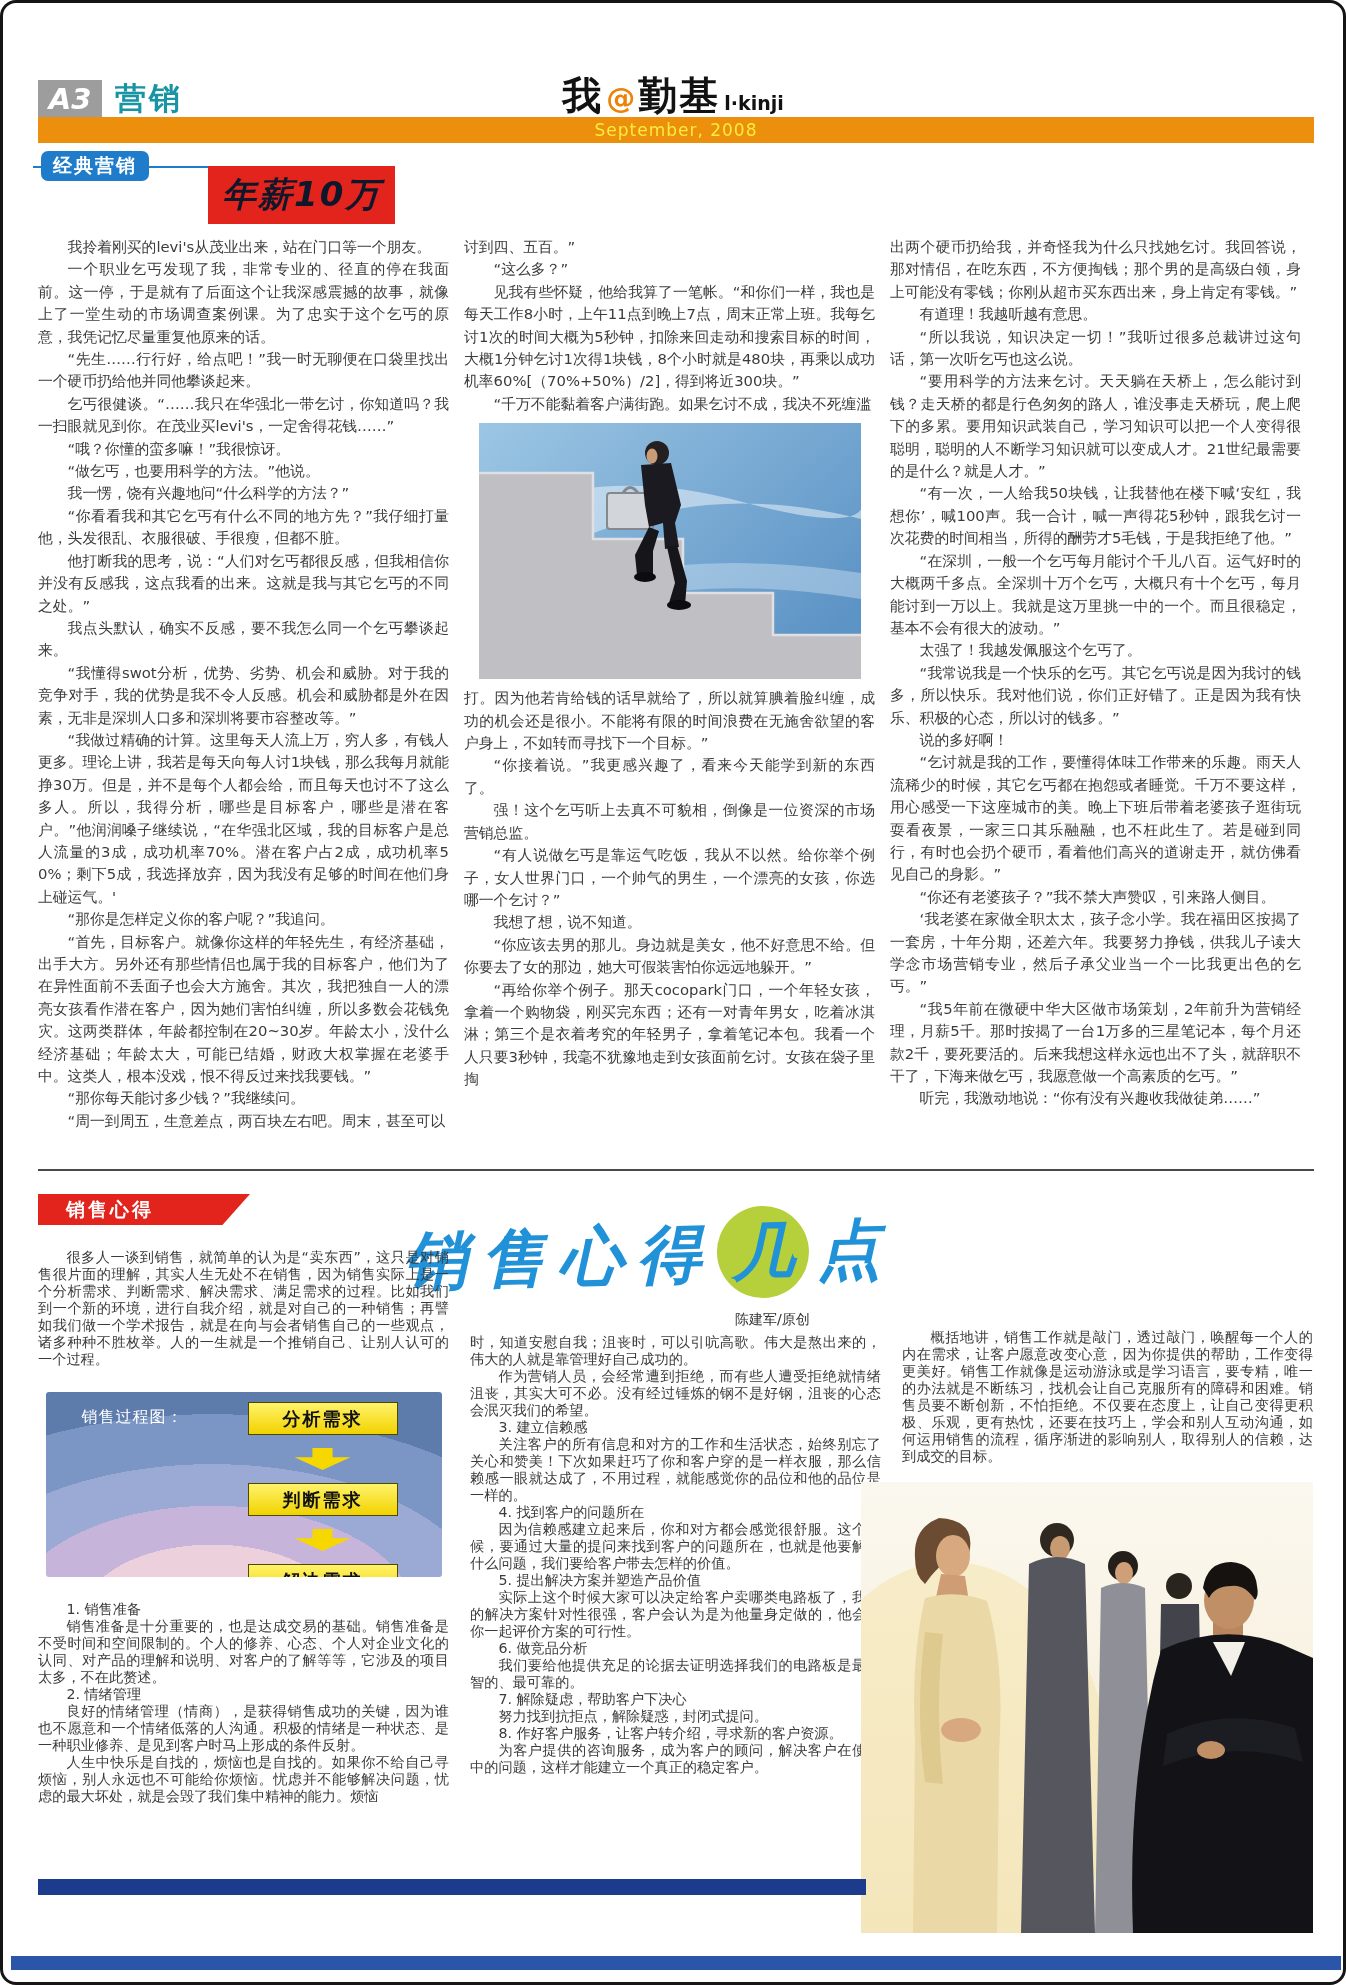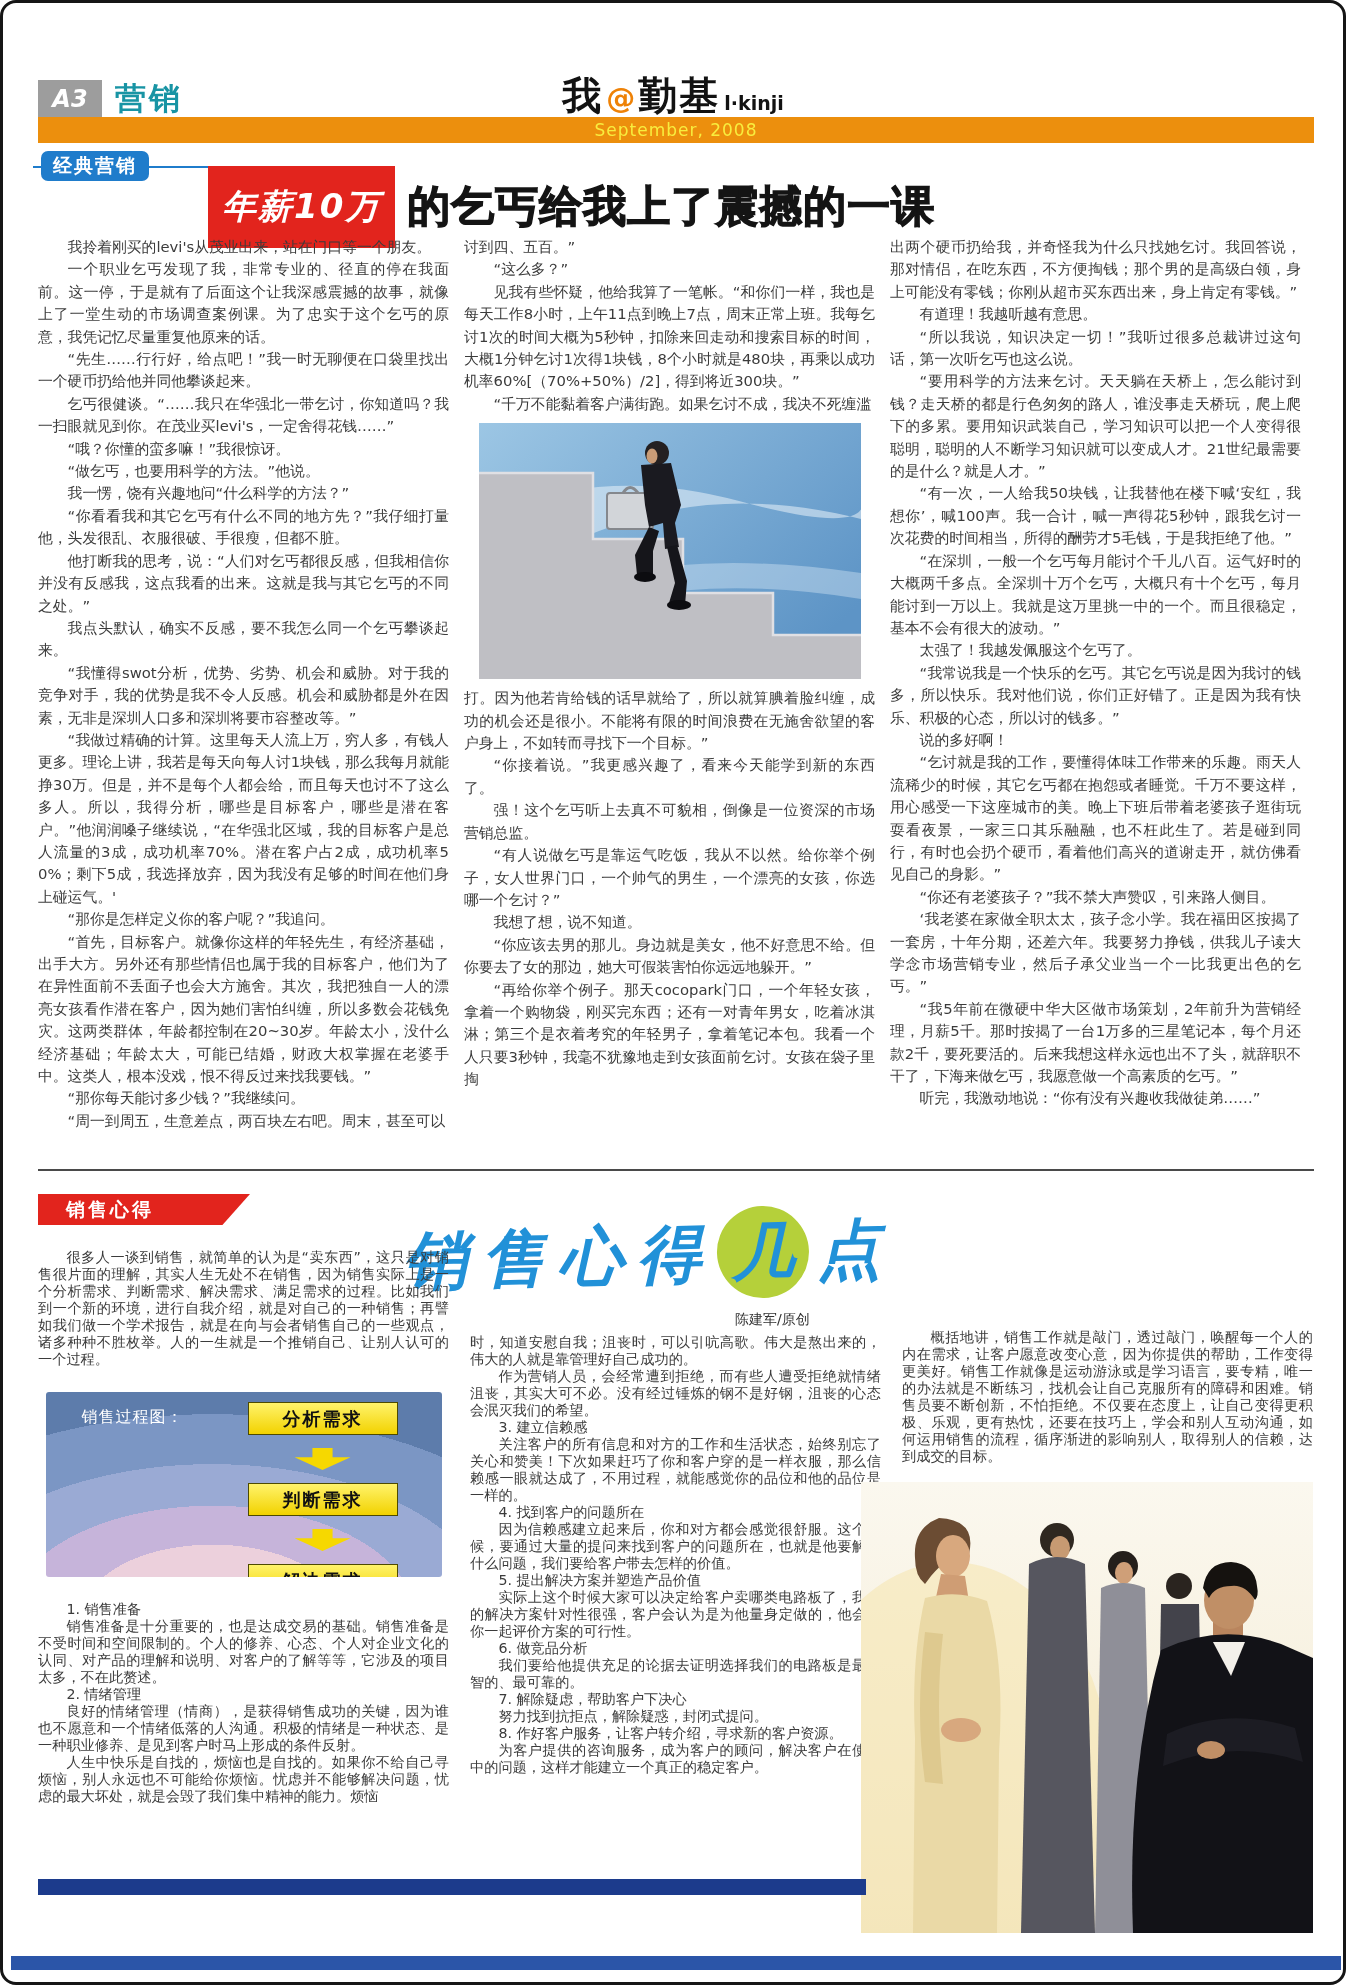--- a/index.html
+++ b/index.html
@@ -9,36 +9,36 @@
     --c-badge_gray:#9D9D9D; --c-masthead_at_orange:#EE8207;
   }
   html,body{margin:0;padding:0;background:#fff;}
   .page{
     position:relative;width:1346px;height:1985px;background:#fff;
     border:3px solid #151515;border-radius:16px;box-sizing:border-box;overflow:hidden;
     font-family:"DejaVu Sans","Liberation Sans",sans-serif;color:#3b3b3b;
   }
   
   .a3-badge{position:absolute;left:35px;top:77px;width:64px;height:38px;background:var(--c-badge_gray,#9D9D9D);
-    display:flex;align-items:center;justify-content:center;color:#fff;font-weight:900;font-style:italic;font-size:24px;}
+    display:flex;align-items:center;justify-content:center;color:#fff;font-weight:900;font-style:italic;font-size:29px;}
   .section-name{position:absolute;left:112px;top:77px;height:38px;display:flex;align-items:center;
     color:var(--c-section_teal,#1894A4);font-weight:900;font-size:31px;letter-spacing:3px;}
   .masthead{position:absolute;left:0;right:0;top:62px;height:50px;display:flex;justify-content:center;align-items:flex-end;}
   .mh-cn{font-size:39px;font-weight:900;color:#121212;letter-spacing:2px;line-height:1;}
   .mh-at{font-size:29px;font-weight:900;color:var(--c-masthead_at_orange,#EE8207);margin:0 3px 2px 3px;line-height:1;}
   .mh-latin{font-size:19px;font-weight:800;color:#121212;margin:0 0 2px 4px;line-height:1;}
   .date-banner{position:absolute;left:35px;top:114px;width:1276px;height:26px;background:var(--c-banner_orange,#EC8F0D);
     display:flex;align-items:center;justify-content:center;color:var(--c-banner_text_yellow,#F8ED3E);font-size:17px;letter-spacing:1px;}
   .classic-line{position:absolute;left:30px;top:163px;width:262px;height:2px;background:var(--c-label_blue,#1F7CCB);}
   .classic-label{position:absolute;left:38px;top:148px;height:30px;padding:0 12px;background:var(--c-label_blue,#1F7CCB);
     border-radius:7px;display:flex;align-items:center;color:#fff;font-weight:900;font-size:19px;letter-spacing:2px;z-index:2;text-align:center;}
   
   .headline{position:absolute;left:205px;top:163px;display:flex;align-items:center;}
-  .hl-red{background:var(--c-accent_red,#E2241D);color:#ffffff;font-weight:900;font-style:italic;font-size:34px;
-    height:50px;display:flex;align-items:center;padding:16px 14px;letter-spacing:2px;}
+  .hl-red{background:var(--c-accent_red,#E2241D);color:#0f172a;font-weight:900;font-style:italic;font-size:34px;
+    height:50px;display:flex;align-items:center;padding:4px 14px;letter-spacing:2px;}
   .hl-black{color:#141414;font-weight:900;font-size:43px;letter-spacing:1px;margin-left:12px;-webkit-text-stroke:1.2px #141414;}
   
   .top-cols{position:absolute;left:35px;top:233px;width:1276px;height:925px;display:flex;gap:15px;overflow:hidden;}
   .col{width:411px;font-size:14.8px;line-height:22.4px;text-align:justify;overflow:hidden;word-break:break-all;}
   .para{margin:0;text-indent:2em;}
   .para.noindent{text-indent:0;}
   .photo1{display:block;margin:8px auto;width:382px;height:256px;}
   
   .divider{position:absolute;left:35px;top:1166px;width:1276px;height:2px;background:#4a4a4a;}
   .sales-label{position:absolute;left:35px;top:1191px;width:212px;height:31px;background:var(--c-accent_red,#E2241D);
@@ -81,21 +81,20 @@
     <span class="mh-cn">勤基</span>
     <span class="mh-latin">l·kinji</span>
   </div>
   <div class="date-banner">September, 2008</div>
 
   <div class="classic-line"></div>
   <div class="classic-label">经典营销</div>
 
   <div class="headline">
     <span class="hl-red">年薪10万</span>
-    <span class="hl-black">的乞丐给我上了震撼的一课</span>
   </div>
 
   <div class="top-cols">
     <div class="col">
         <p class="para">我拎着刚买的levi's从茂业出来，站在门口等一个朋友。</p>
         <p class="para">一个职业乞丐发现了我，非常专业的、径直的停在我面前。这一停，于是就有了后面这个让我深感震撼的故事，就像上了一堂生动的市场调查案例课。为了忠实于这个乞丐的原意，我凭记忆尽量重复他原来的话。</p>
         <p class="para">“先生……行行好，给点吧！”我一时无聊便在口袋里找出一个硬币扔给他并同他攀谈起来。</p>
         <p class="para">乞丐很健谈。“……我只在华强北一带乞讨，你知道吗？我一扫眼就见到你。在茂业买levi's，一定舍得花钱……”</p>
         <p class="para">“哦？你懂的蛮多嘛！”我很惊讶。</p>
         <p class="para">“做乞丐，也要用科学的方法。”他说。</p>

